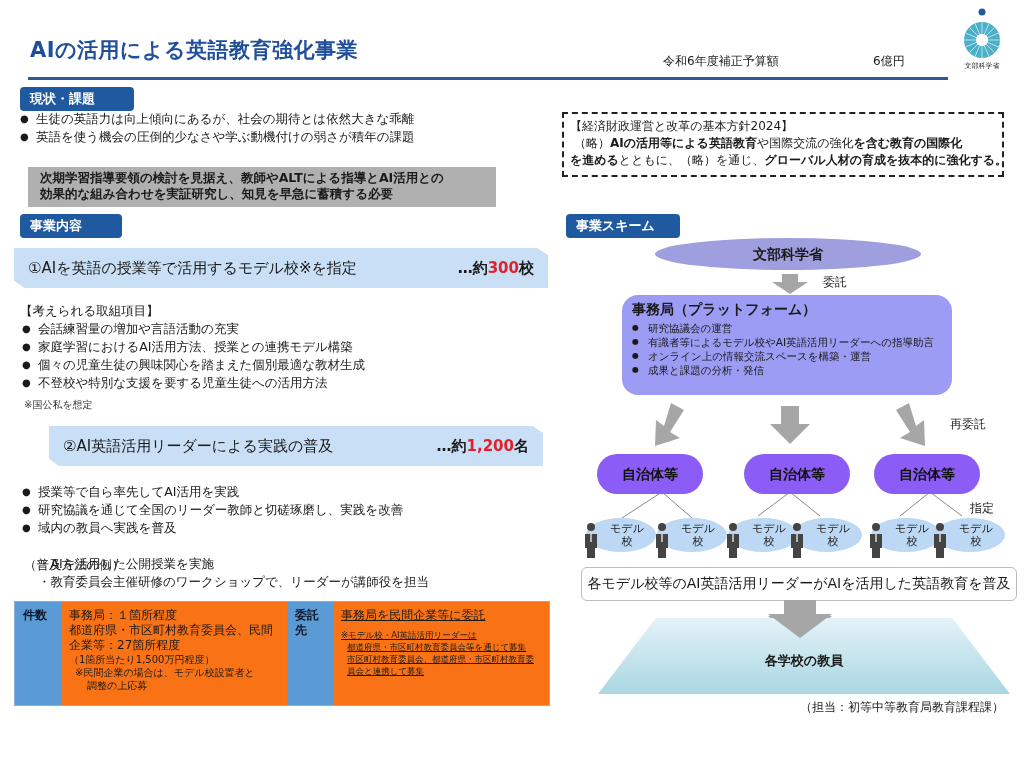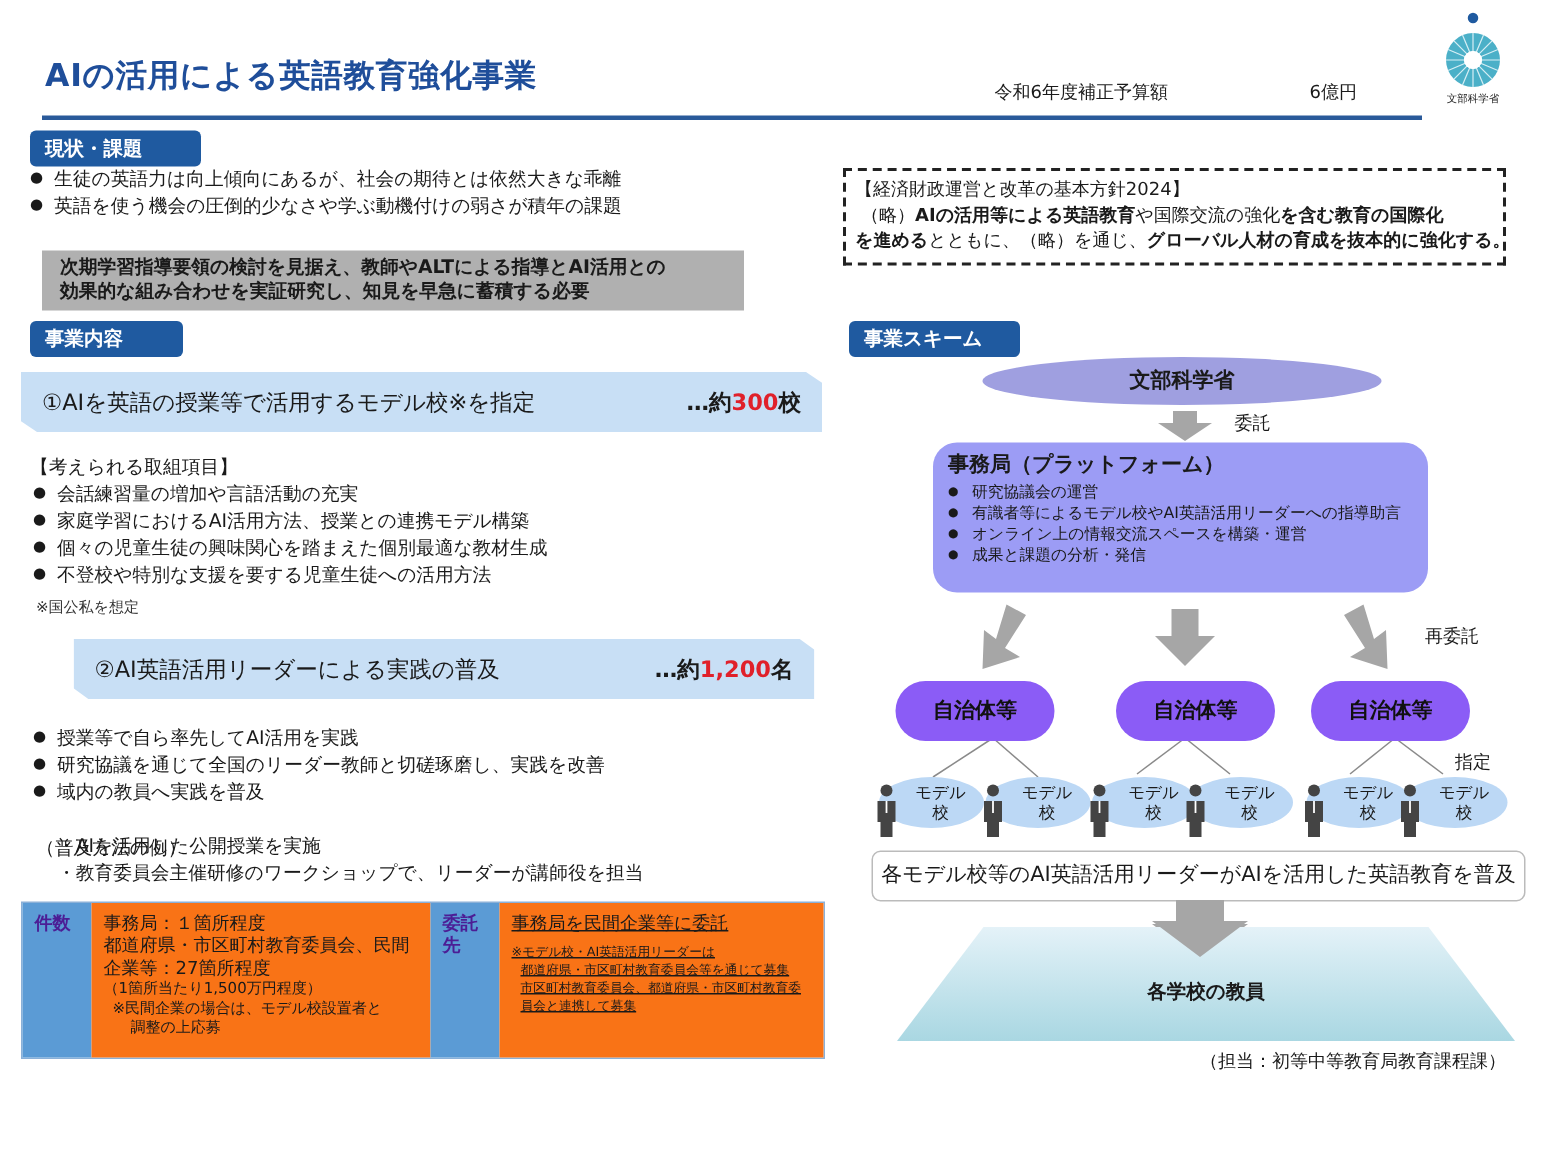--- a/index.html
+++ b/index.html
@@ -32,21 +32,21 @@
   .item-bar { background: #c8dff5; height: 40px; padding: 0 14px; display: flex; align-items: center; justify-content: space-between; clip-path: polygon(0 0, 98% 0, 100% 18%, 100% 100%, 2% 100%, 0 82%); }
   .item-bar .lbl { font-size: 15px; white-space: nowrap; }
   .item-bar .cnt { font-size: 15px; font-weight: bold; white-space: nowrap; }
   .item-bar .red { color: #e0202a; }
 
   .small-note { font-size: 10px; color: #333; white-space: nowrap; }
   .plain { font-size: 12.5px; line-height: 18px; white-space: nowrap; }
 
   
   .info-table { left: 14px; top: 601px; width: 536px; height: 105px; display: flex; border: 1px solid #8ab0d8; }
-  .info-head { background: #5b9bd5; color: #4c1d95; font-weight: bold; font-size: 12px; width: 46px; padding: 6px 0 14px 8px; line-height: 15px; }
+  .info-head { background: #5b9bd5; color: #0f172a; font-weight: bold; font-size: 12px; width: 46px; padding: 6px 0 14px 8px; line-height: 15px; }
   .info-cell { background: #f97316; font-size: 12px; line-height: 15px; padding: 6px 8px; }
   .info-cell .sm { font-size: 10px; line-height: 13px; }
   .info-cell .xs { font-size: 8.5px; line-height: 12px; }
 
   
   .mext-ellipse { left: 655px; top: 238px; width: 266px; height: 32px; border-radius: 50%; background: #9f9fe0; text-align: center; line-height: 32px; font-weight: bold; font-size: 14px; }
   .platform { left: 622px; top: 295px; width: 330px; height: 100px; background: #9c9cf5; border-radius: 16px; padding: 6px 10px; }
   .platform .ttl { font-weight: bold; font-size: 14px; margin-bottom: 2px; white-space: nowrap; }
   .platform .blist { font-size: 10.5px; line-height: 14px; }
   .platform .blist li::before { font-size: 8px; }

